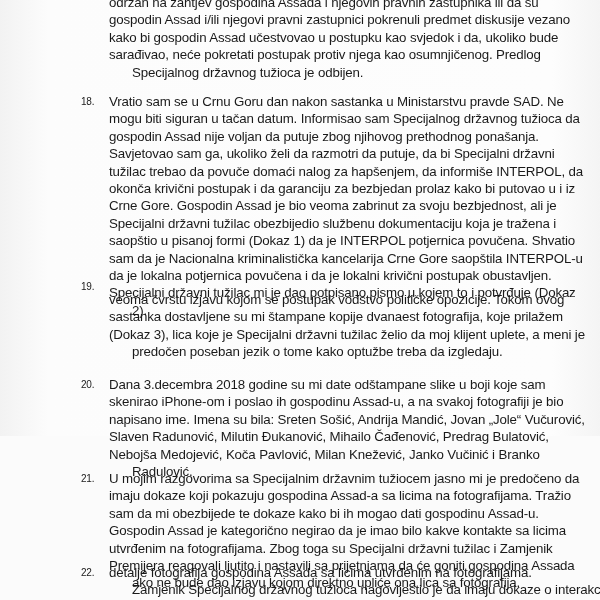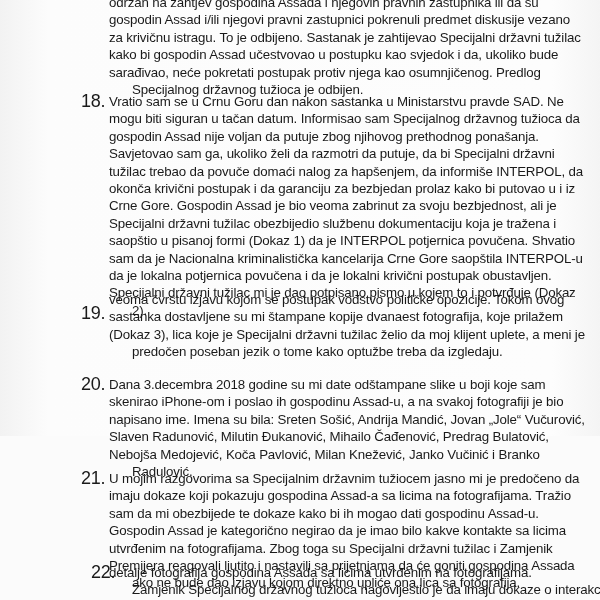--- a/index.html
+++ b/index.html
@@ -20,57 +20,56 @@
     width:400px;
     font-size:13.3px;
     line-height:17.4px;
     text-align:justify;
     text-align-last:left;
     letter-spacing:-0.15px;
   }
   .num {
     position:absolute;
     left:81px;
-    font-size:18px;
+    font-size:10px;
     line-height:17.4px;
     letter-spacing:-0.2px;
   }
   .line { display:block; white-space:nowrap; text-align:justify; text-align-last:justify; }
   .line.last { text-align-last:left;margin-left:23px; }
 </style>
 </head>
 <body>
 
 <div class="page">
   <div id="doc">
       <div class="para" style="top: -6px;">
         <span class="line">održan na zahtjev gospodina Assada i njegovih pravnih zastupnika ili da su</span>
         <span class="line">gospodin Assad i/ili njegovi pravni zastupnici pokrenuli predmet diskusije vezano</span>
-        <span class="line">za krivičnu istragu. To je odbijeno. Sastanak je zahtijevao Specijalni državni tužilac</span>
         <span class="line">kako bi gospodin Assad učestvovao u postupku kao svjedok i da, ukoliko bude</span>
         <span class="line">sarađivao, neće pokretati postupak protiv njega kao osumnjičenog. Predlog</span>
         <span class="line last">Specijalnog državnog tužioca je odbijen.</span>
       </div>
       <div class="num" style="top: 93px;">18.</div>
       <div class="para" style="top: 93px;">
         <span class="line">Vratio sam se u Crnu Goru dan nakon sastanka u Ministarstvu pravde SAD. Ne</span>
         <span class="line">mogu biti siguran u tačan datum. Informisao sam Specijalnog državnog tužioca da</span>
         <span class="line">gospodin Assad nije voljan da putuje zbog njihovog prethodnog ponašanja.</span>
         <span class="line">Savjetovao sam ga, ukoliko želi da razmotri da putuje, da bi Specijalni državni</span>
         <span class="line">tužilac trebao da povuče domaći nalog za hapšenjem, da informiše INTERPOL, da</span>
         <span class="line">okonča krivični postupak i da garanciju za bezbjedan prolaz kako bi putovao u i iz</span>
         <span class="line">Crne Gore. Gospodin Assad je bio veoma zabrinut za svoju bezbjednost, ali je</span>
         <span class="line">Specijalni državni tužilac obezbijedio službenu dokumentaciju koja je tražena i</span>
         <span class="line">saopštio u pisanoj formi (Dokaz 1) da je INTERPOL potjernica povučena. Shvatio</span>
         <span class="line">sam da je Nacionalna kriminalistička kancelarija Crne Gore saopštila INTERPOL-u</span>
         <span class="line">da je lokalna potjernica povučena i da je lokalni krivični postupak obustavljen.</span>
         <span class="line">Specijalni državni tužilac mi je dao potpisano pismo u kojem to i potvrđuje (Dokaz</span>
         <span class="line last">2).</span>
       </div>
-      <div class="num" style="top: 305px;">19.</div>
+      <div class="num" style="top: 278px;">19.</div>
       <div class="para" style="top: 291px;">
         <span class="line">veoma čvrstu izjavu kojom se postupak vođstvo političke opozicije. Tokom ovog</span>
         <span class="line">sastanka dostavljene su mi štampane kopije dvanaest fotografija, koje prilažem</span>
         <span class="line">(Dokaz 3), lica koje je Specijalni državni tužilac želio da moj klijent uplete, a meni je</span>
         <span class="line last">predočen poseban jezik o tome kako optužbe treba da izgledaju.</span>
       </div>
       <div class="num" style="top: 376px;">20.</div>
       <div class="para" style="top: 376px;">
         <span class="line">Dana 3.decembra 2018 godine su mi date odštampane slike u boji koje sam</span>
         <span class="line">skenirao iPhone-om i poslao ih gospodinu Assad-u, a na svakoj fotografiji je bio</span>
@@ -82,19 +81,19 @@
       <div class="num" style="top: 470px;">21.</div>
       <div class="para" style="top: 470px;">
         <span class="line">U mojim razgovorima sa Specijalnim državnim tužiocem jasno mi je predočeno da</span>
         <span class="line">imaju dokaze koji pokazuju gospodina Assad-a sa licima na fotografijama. Tražio</span>
         <span class="line">sam da mi obezbijede te dokaze kako bi ih mogao dati gospodinu Assad-u.</span>
         <span class="line">Gospodin Assad je kategorično negirao da je imao bilo kakve kontakte sa licima</span>
         <span class="line">utvrđenim na fotografijama. Zbog toga su Specijalni državni tužilac i Zamjenik</span>
         <span class="line">Premijera reagovali ljutito i nastavili sa prijetnjama da će goniti gospodina Assada</span>
         <span class="line last">ako ne bude dao izjavu kojom direktno upliće ona lica sa fotografija.</span>
       </div>
-      <div class="num" style="top: 564px; margin-left: 10px;">22.</div>
+      <div class="num" style="top: 564px;">22.</div>
       <div class="para" style="top: 564px;">
         <span class="line">detalje fotografija gospodina Assada sa licima utvrđenim na fotografijama.</span>
         <span class="line last">Zamjenik Specijalnog državnog tužioca nagovijestio je da imaju dokaze o interakciji</span>
       </div>
     </div>
 </div>
 
 </body></html>

